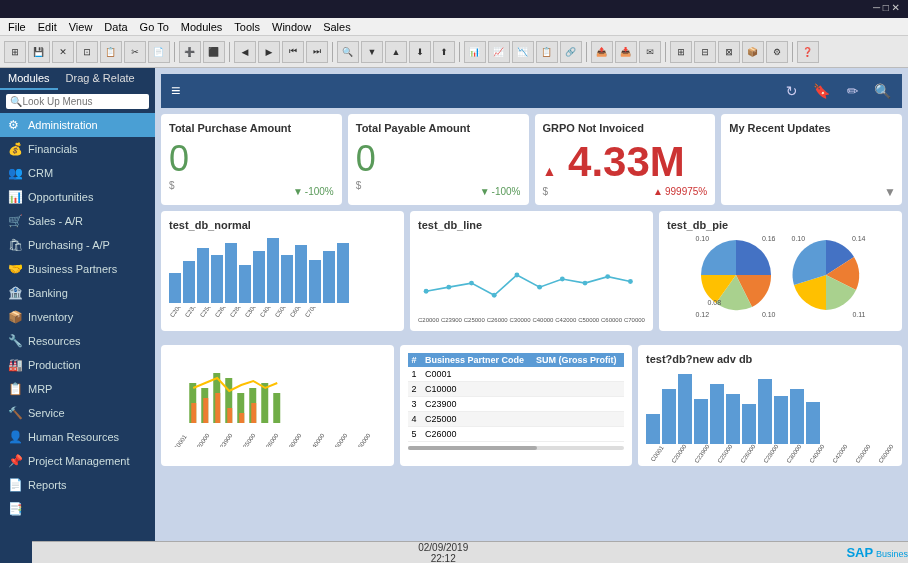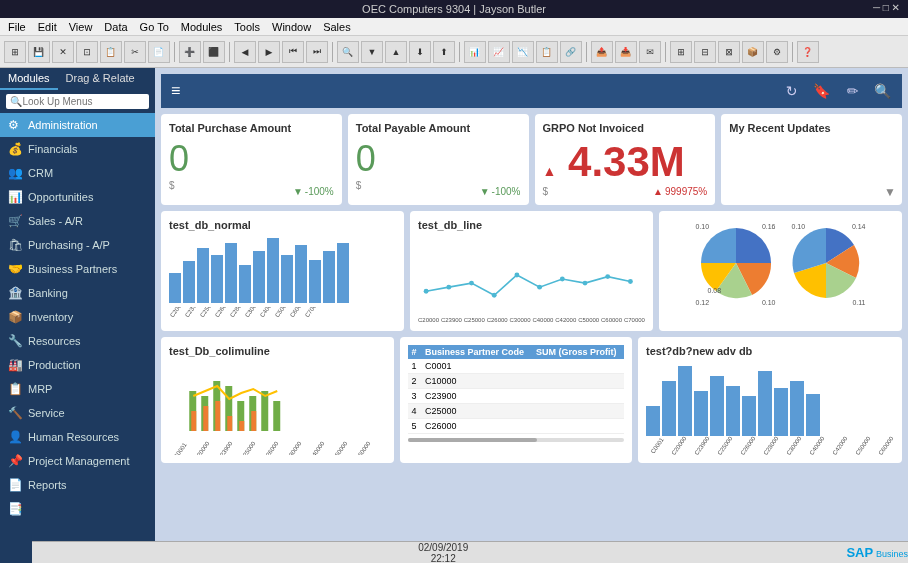--- a/index.html
+++ b/index.html
@@ -34,21 +34,21 @@
     .content { flex: 1; background: #c8d4e8; overflow-y: auto; padding: 6px; }
 
     
     .content-topbar { background: #2a5080; color: #fff; height: 34px; display: flex; align-items: center; justify-content: space-between; padding: 0 10px; margin-bottom: 6px; }
     .topbar-left { font-size: 16px; cursor: pointer; }
     .topbar-right { display: flex; gap: 16px; }
     .topbar-icon { font-size: 14px; cursor: pointer; color: #cce; }
 
     
     .widget-grid { display: grid; grid-template-columns: 1fr 1fr 1fr 1fr; gap: 6px; margin-bottom: 6px; }
-    .widget-grid-3 { display: grid; grid-template-columns: 1fr 1fr 1fr; gap: 6px; margin-bottom: 6px; }
+    .widget-grid-3 { display: grid; grid-template-columns: 1fr 1fr 1fr; gap: 6px; margin-bottom: 14px; }
     .widget-grid-3b { display: grid; grid-template-columns: 1fr 1fr 1fr; gap: 6px; }
 
     .card { background: #fff; border-radius: 4px; padding: 8px; position: relative; }
     .card-title { font-size: 11px; color: #333; font-weight: bold; margin-bottom: 4px; }
     .card-value { font-size: 36px; color: #5a9a5a; font-weight: 300; }
     .card-currency { font-size: 10px; color: #888; }
     .card-change { position: absolute; bottom: 8px; right: 8px; font-size: 10px; display: flex; align-items: center; gap: 2px; }
     .card-change.down { color: #5a9a5a; }
     .card-change.up { color: #cc3333; }
 
@@ -77,21 +77,20 @@
 
     
     .bottom-bar { position: fixed; bottom: 0; width: 908px; background: #e0e0e0; height: 22px; display: flex; align-items: center; justify-content: space-between; padding: 0 8px; font-size: 10px; color: #333; border-top: 1px solid #aaa; margin-left: 32px; }
     .sap-logo { font-size: 13px; font-weight: bold; color: #009de0; }
     .sap-one { font-size: 9px; color: #009de0; }
   </style>
 </head>
 <body>
 
 <div class="title-bar">
-  <span>OEC Computers 9304 | Jayson Butler</span>
   <span style="position:absolute;right:8px;top:2px;font-size:10px;">─ □ ✕</span>
 </div>
 
 <div class="menu-bar">
   <span>File</span>
   <span>Edit</span>
   <span>View</span>
   <span>Data</span>
   <span>Go To</span>
   <span>Modules</span>
@@ -336,20 +335,21 @@
           <span>C30000</span>
           <span>C40000</span>
           <span>C42000</span>
           <span>C50000</span>
           <span>C60000</span>
           <span>C70000</span>
         </div>
       </div>
 
       <div class="chart-card">
+        <div class="chart-title">test_db_pie</div>
         <div style="display:flex;gap:10px;justify-content:center;align-items:flex-start;margin-top:4px;">
 
           <div style="position:relative;">
             <svg width="80" height="80" viewBox="0 0 80 80">
 
               <circle cx="40" cy="40" r="35" fill="#fff"></circle>
               <path d="M40,40 L40,5 A35,35 0 0,1 75,40 Z" fill="#4472c4"></path>
               <path d="M40,40 L75,40 A35,35 0 0,1 56,72 Z" fill="#ed7d31"></path>
               <path d="M40,40 L56,72 A35,35 0 0,1 20,68 Z" fill="#a9d18e"></path>
               <path d="M40,40 L20,68 A35,35 0 0,1 5,40 Z" fill="#ffc000"></path>
@@ -375,21 +375,20 @@
             <div style="font-size:7px;color:#555;position:absolute;top:0;right:0;">0.14</div>
             <div style="font-size:7px;color:#555;position:absolute;bottom:0;right:0;">0.11</div>
           </div>
         </div>
       </div>
     </div>
 
     <div class="widget-grid-3b">
 
       <div class="chart-card">
-        <div class="chart-title">test_Db_colimuline</div>
         <svg width="100%" height="80" viewBox="0 0 180 80" style="display:block;">
 
           <rect x="2" y="30" width="7" height="40" fill="#70ad47"></rect>
           <rect x="14" y="35" width="7" height="35" fill="#70ad47"></rect>
           <rect x="26" y="20" width="7" height="50" fill="#70ad47"></rect>
           <rect x="38" y="25" width="7" height="45" fill="#70ad47"></rect>
           <rect x="50" y="40" width="7" height="30" fill="#70ad47"></rect>
           <rect x="62" y="35" width="7" height="35" fill="#70ad47"></rect>
           <rect x="74" y="30" width="7" height="40" fill="#70ad47"></rect>
           <rect x="86" y="40" width="7" height="30" fill="#70ad47"></rect>

